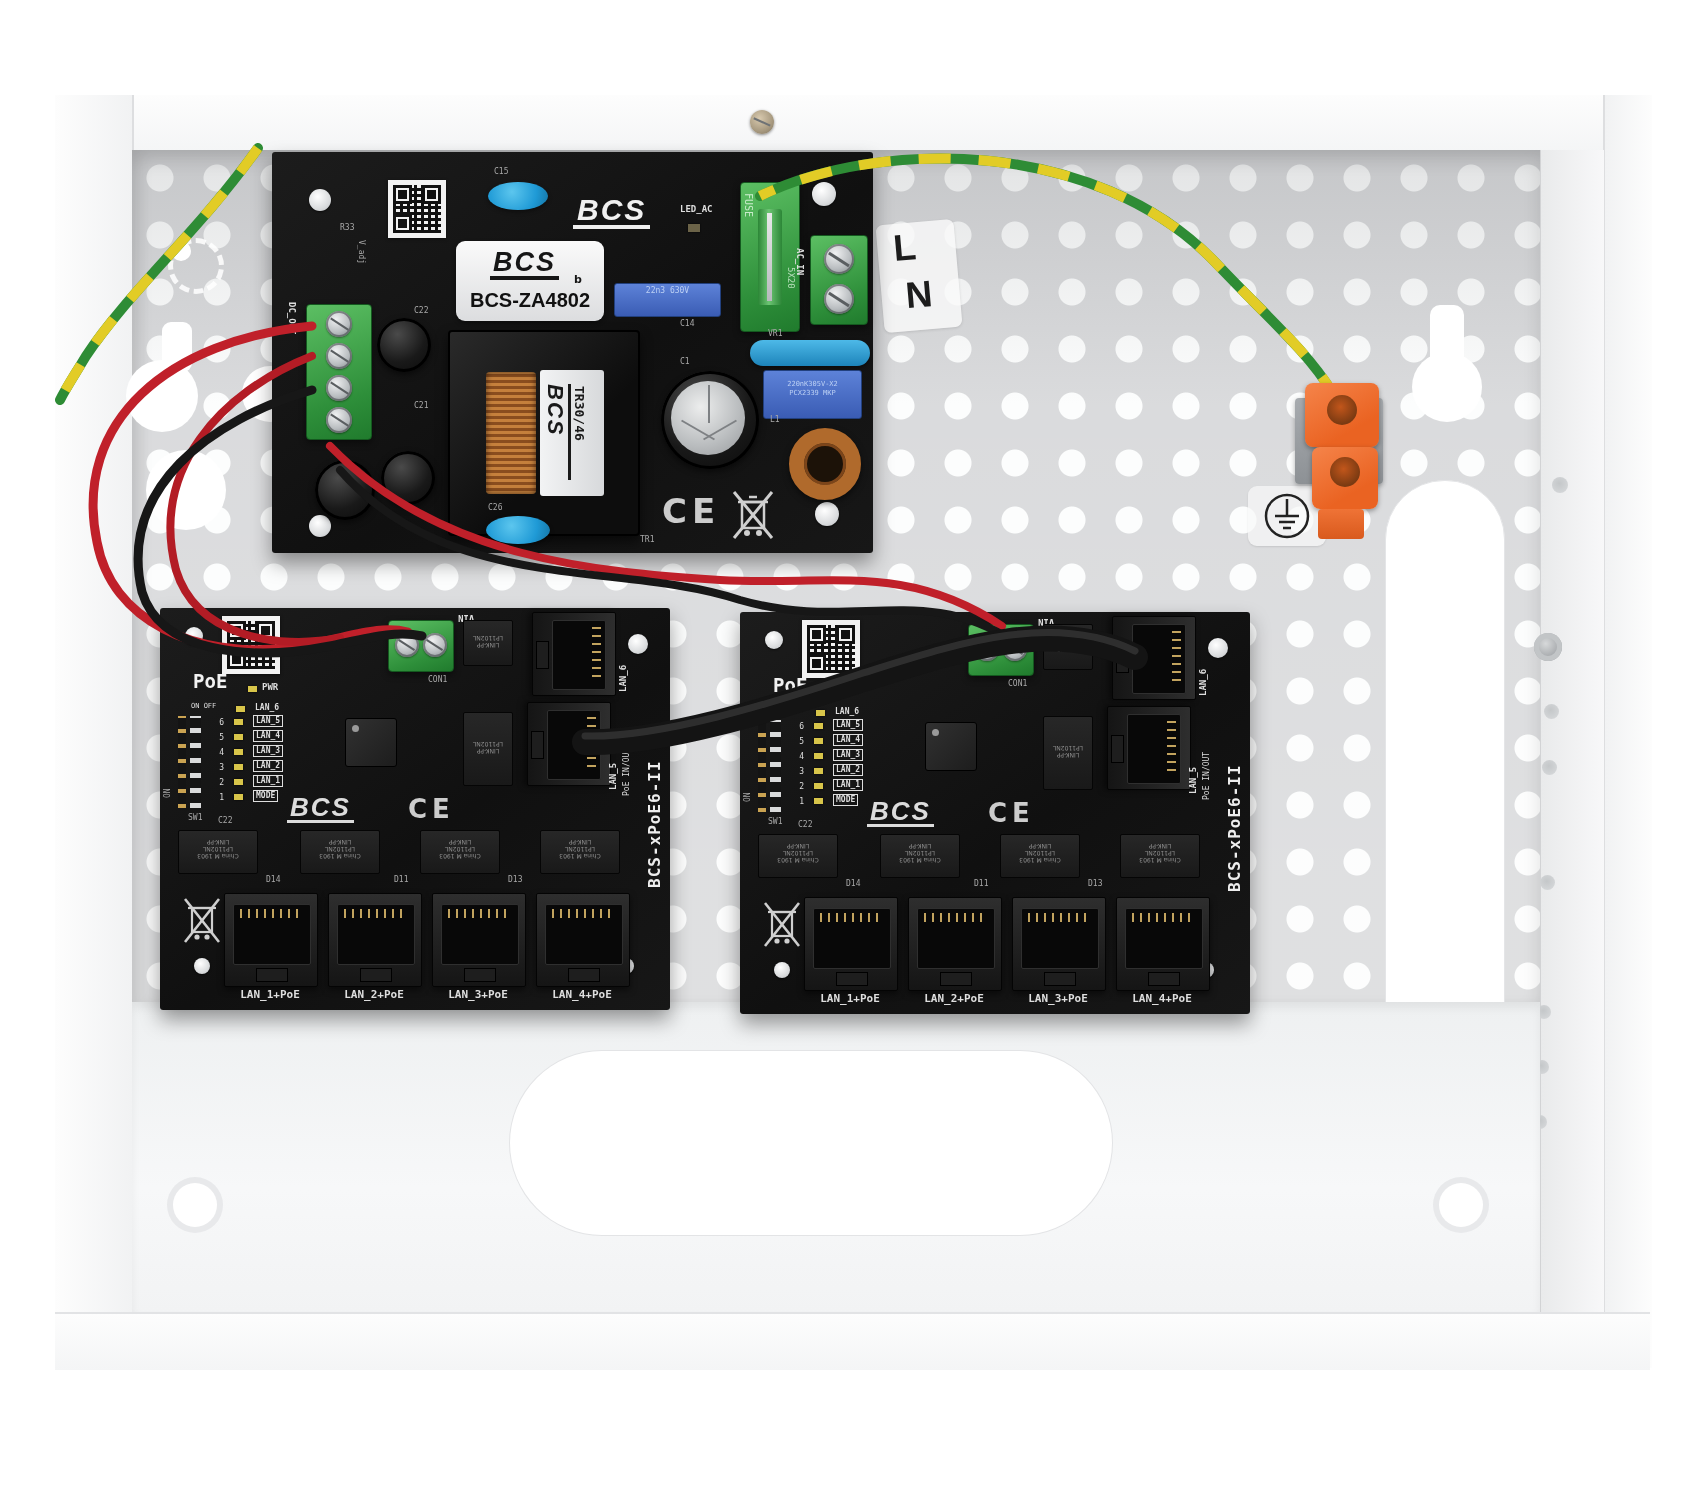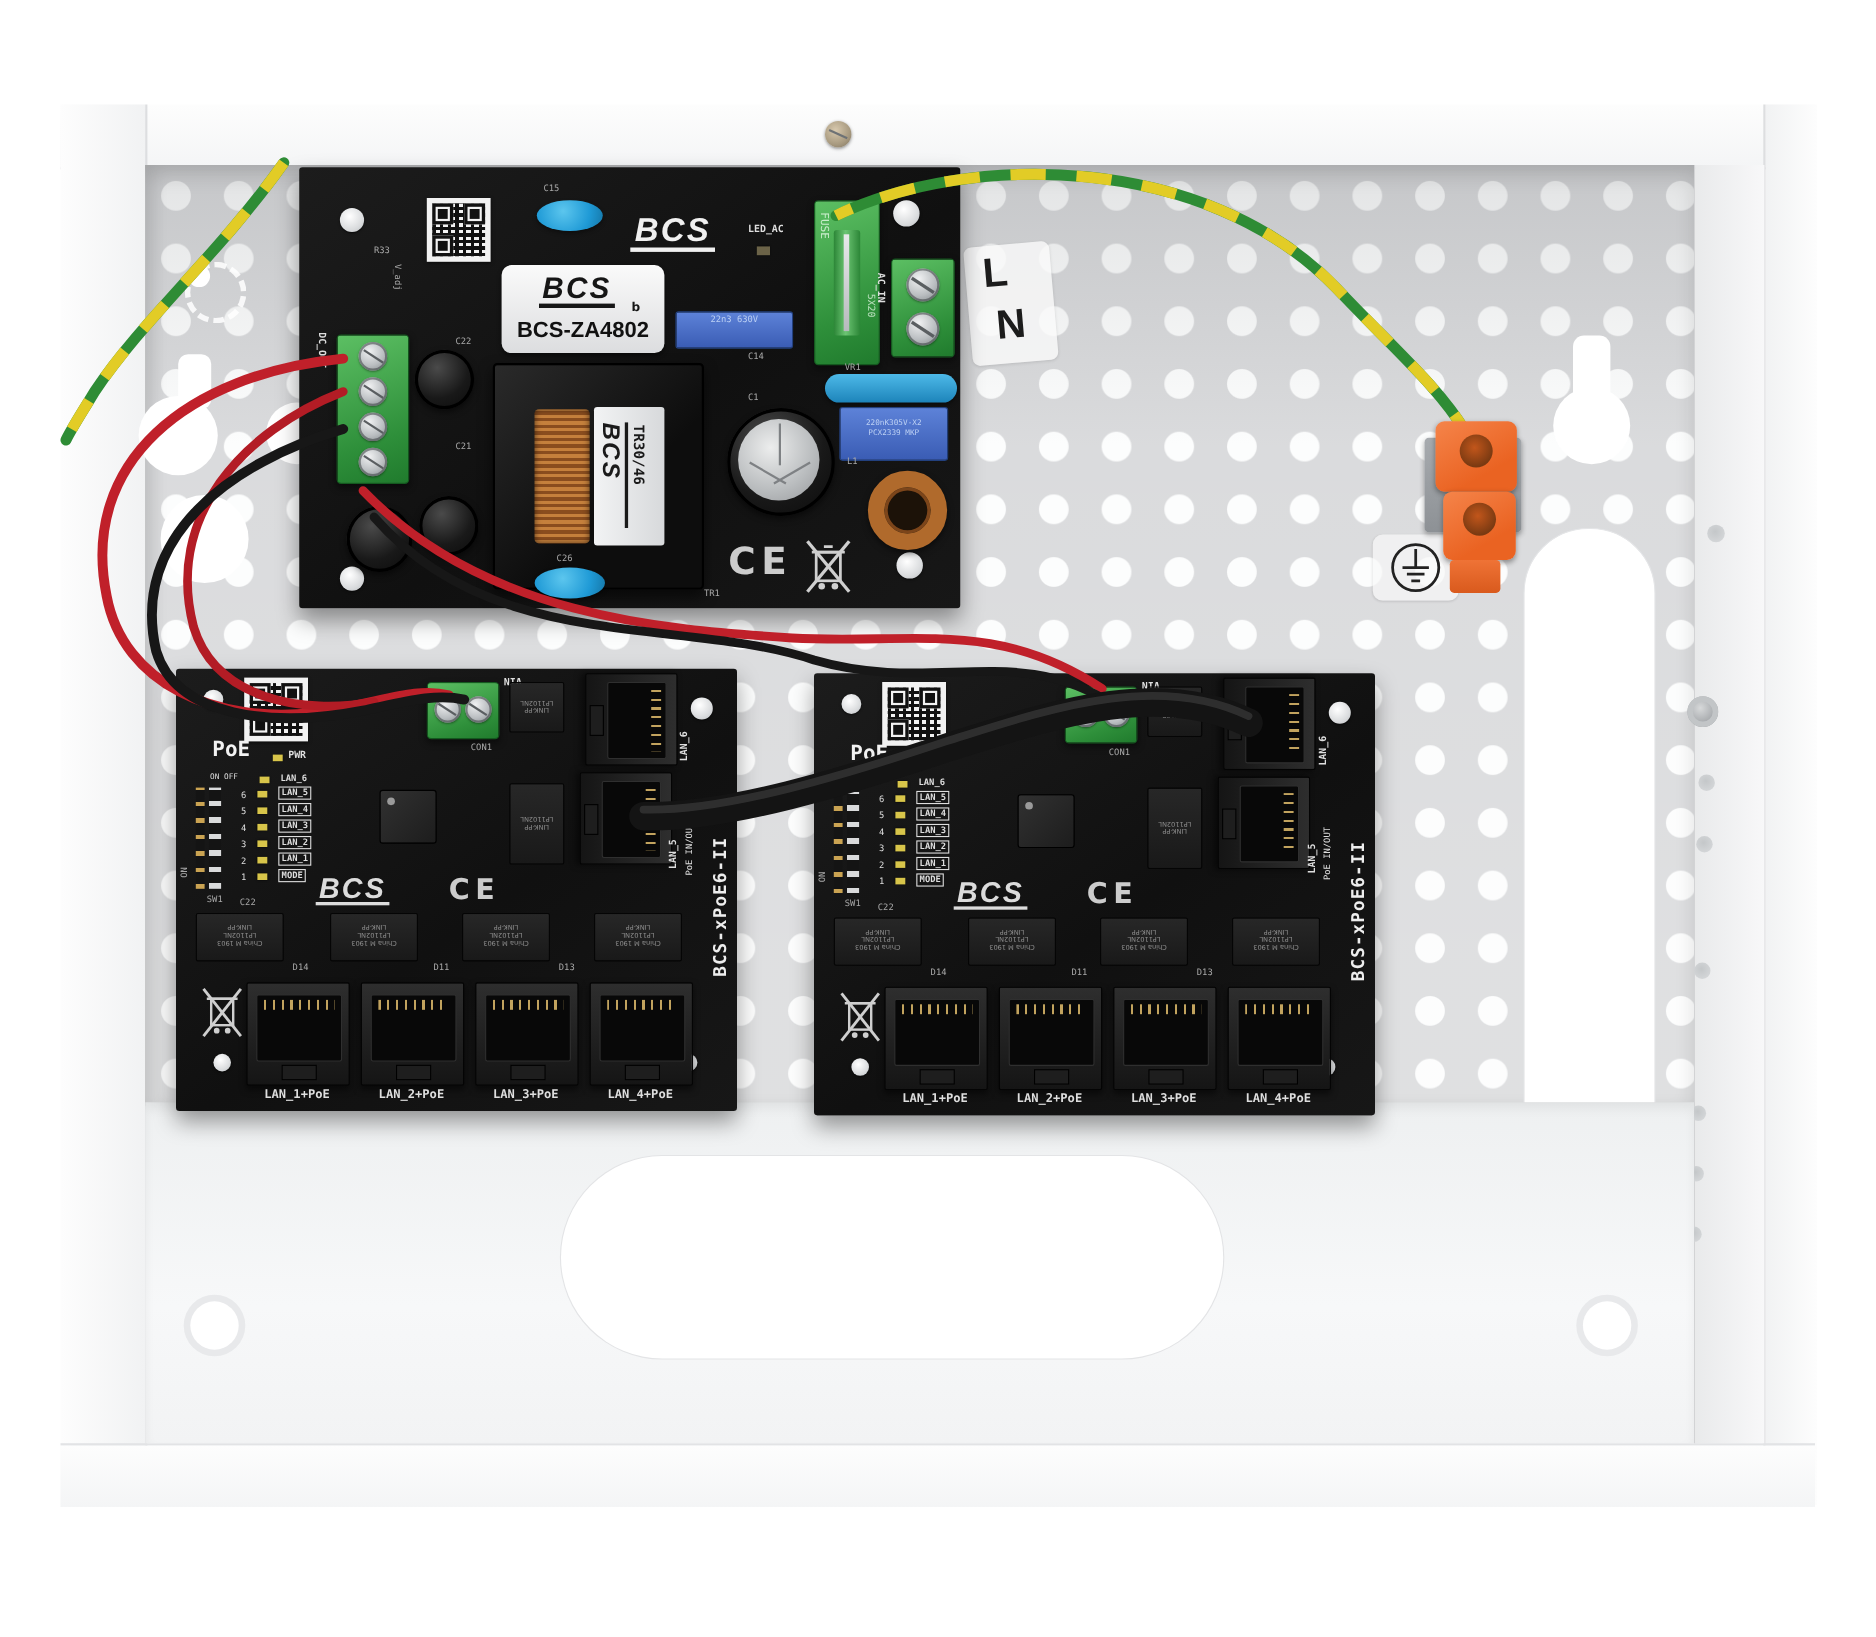--- a/index.html
+++ b/index.html
@@ -185,21 +185,21 @@
     <div class="cemark" style="left:390px;top:342px;font-size:34px">CE</div>
     <svg class="a" style="left:458px;top:336px" width="46" height="56">
       <rect x="12" y="14" width="22" height="26" fill="none" stroke="#cfcfcf" stroke-width="2.5"></rect>
       <line x1="8" y1="14" x2="38" y2="14" stroke="#cfcfcf" stroke-width="2.5"></line>
       <line x1="19" y1="9" x2="27" y2="9" stroke="#cfcfcf" stroke-width="2.5"></line>
       <circle cx="17" cy="45" r="3" fill="#cfcfcf"></circle>
         <circle cx="29" cy="45" r="3" fill="#cfcfcf"></circle>
       <line x1="4" y1="4" x2="42" y2="50" stroke="#cfcfcf" stroke-width="3"></line>
       <line x1="42" y1="4" x2="4" y2="50" stroke="#cfcfcf" stroke-width="3"></line>
     </svg>
-    <div class="silk dim" style="left:234px;top:350px">C26</div>
+    <div class="silk dim" style="left:216px;top:350px">C26</div>
     <div class="disc" style="left:214px;top:364px;width:64px;height:28px"></div>
   </div>
 
   <div class="board" style="left:160px;top:608px;width:510px;height:402px">
     <div class="standoff" style="left:25px;top:19px;width:18px;height:18px"></div>
     <div class="standoff" style="left:468px;top:26px;width:20px;height:20px"></div>
     <div class="standoff" style="left:34px;top:350px;width:16px;height:16px"></div>
     <div class="standoff" style="left:458px;top:350px;width:16px;height:16px"></div>
     <div class="qr" style="left:62px;top:8px;width:58px;height:58px">
       <div class="qm"></div>

